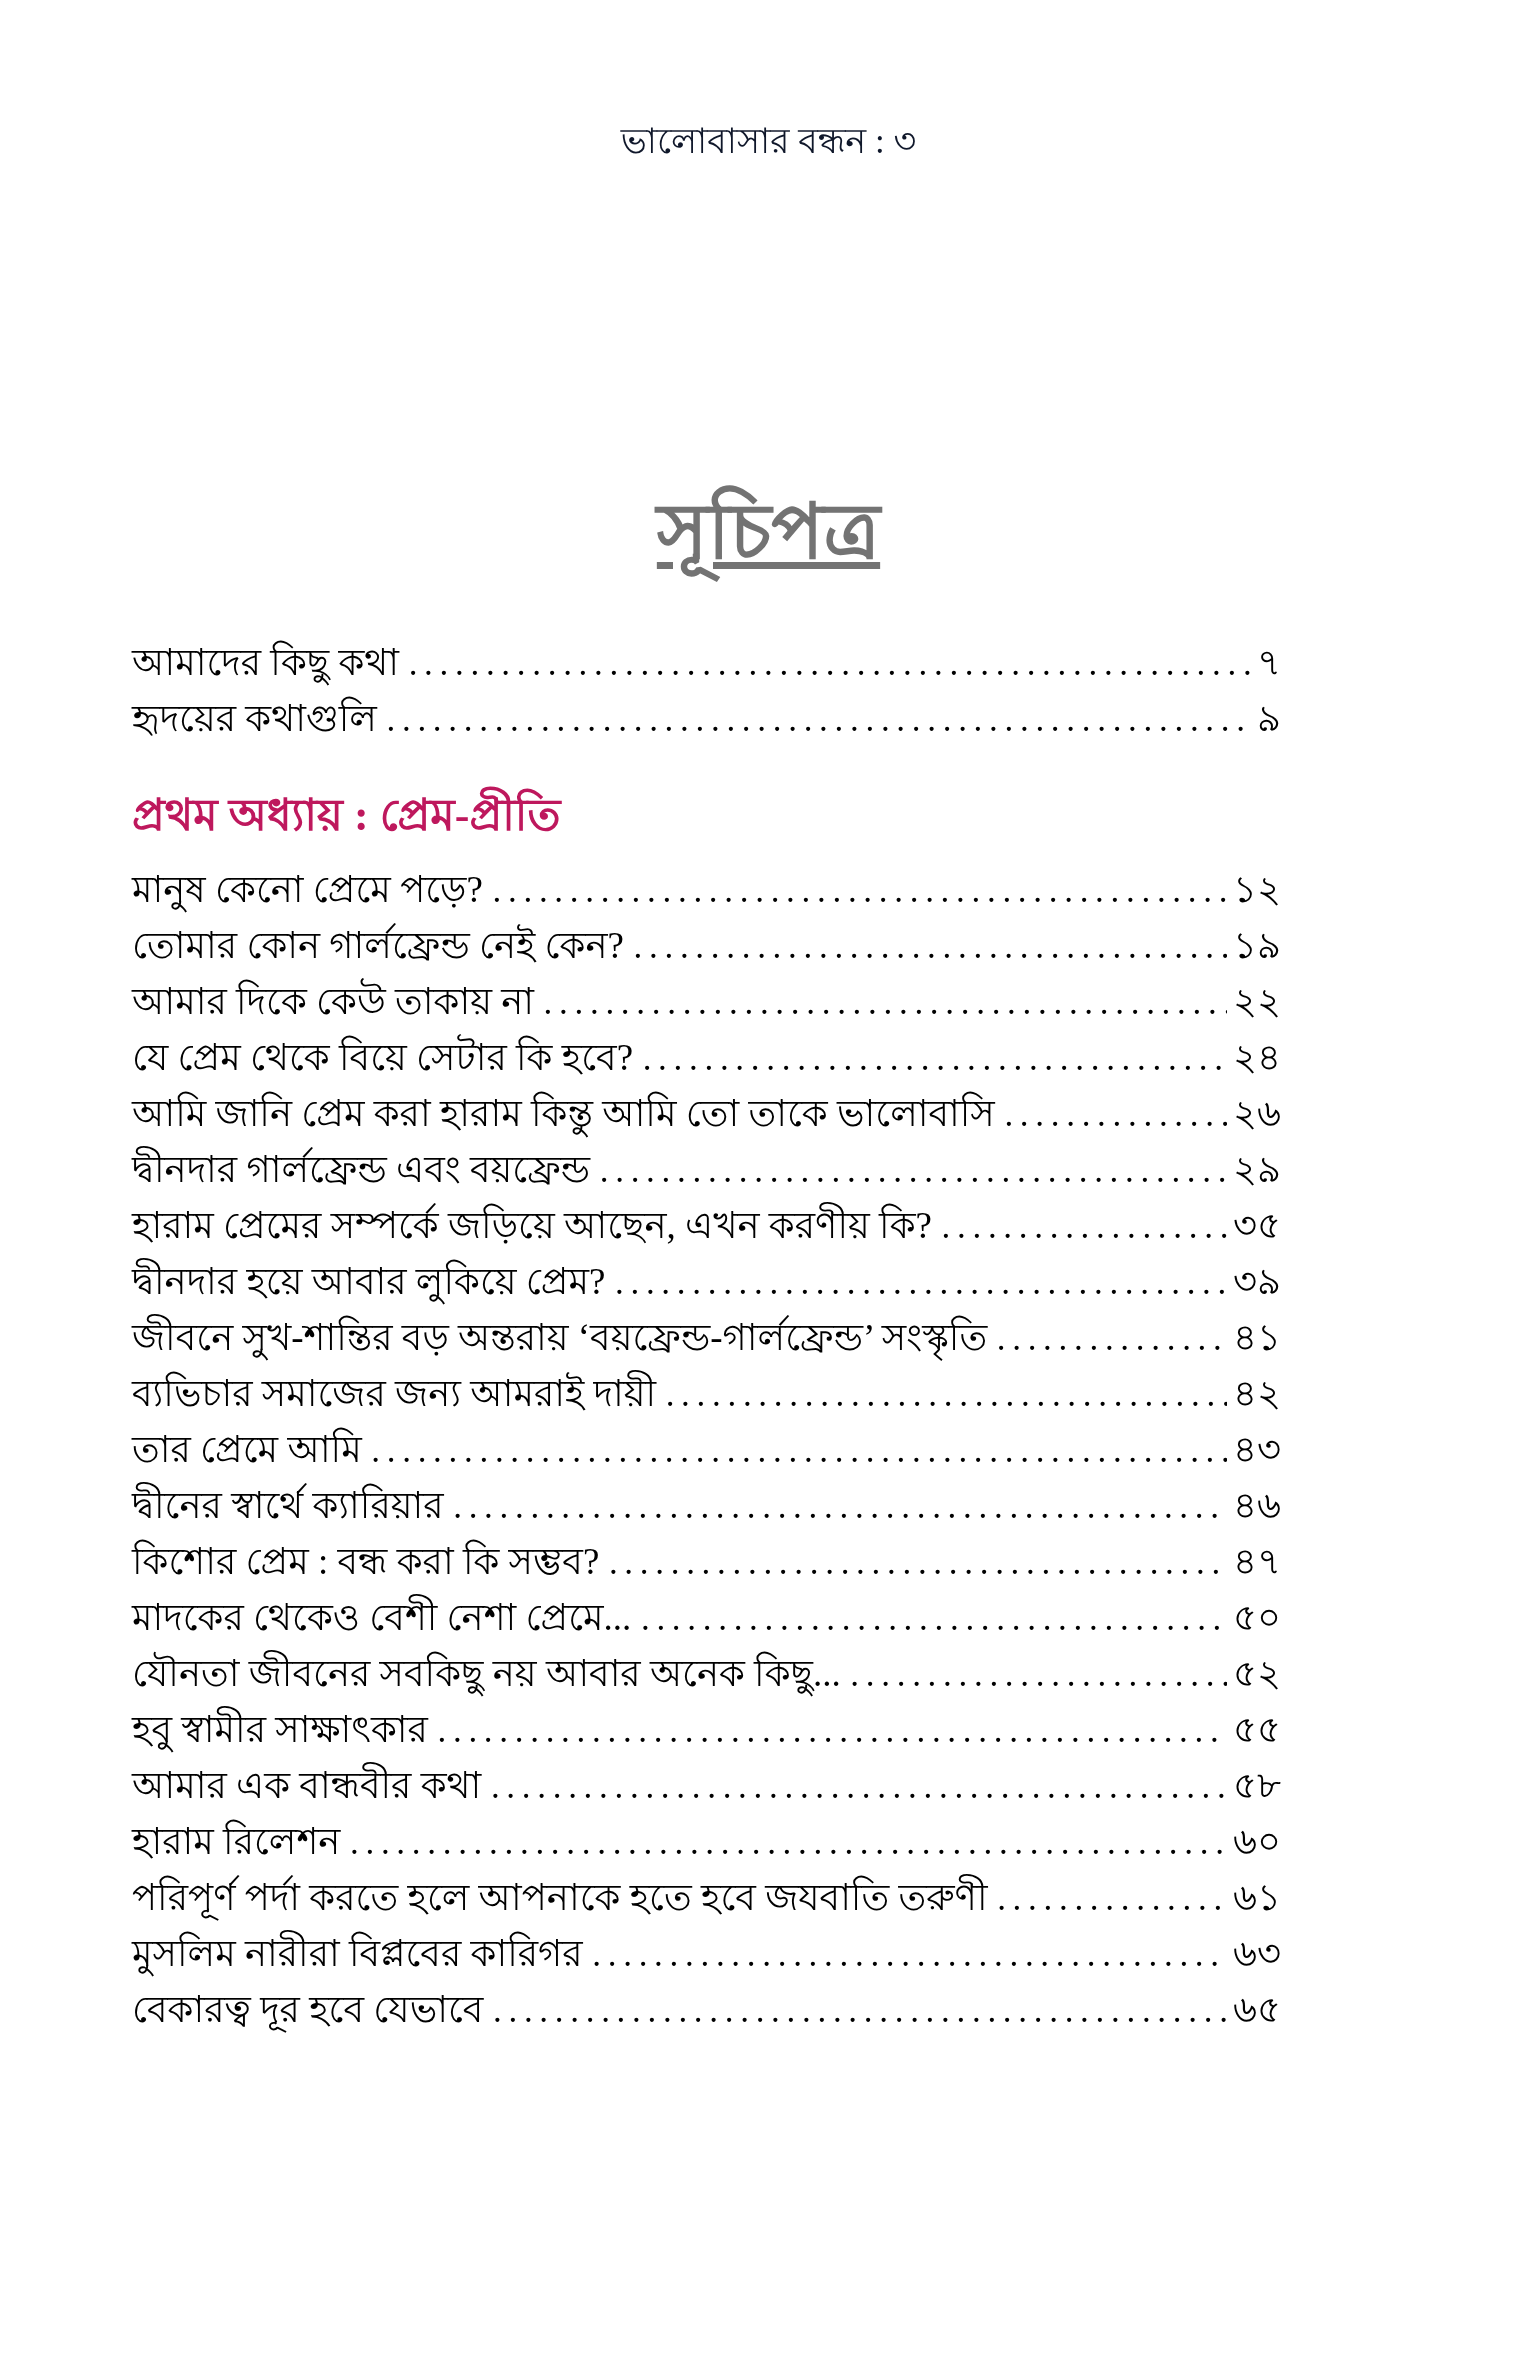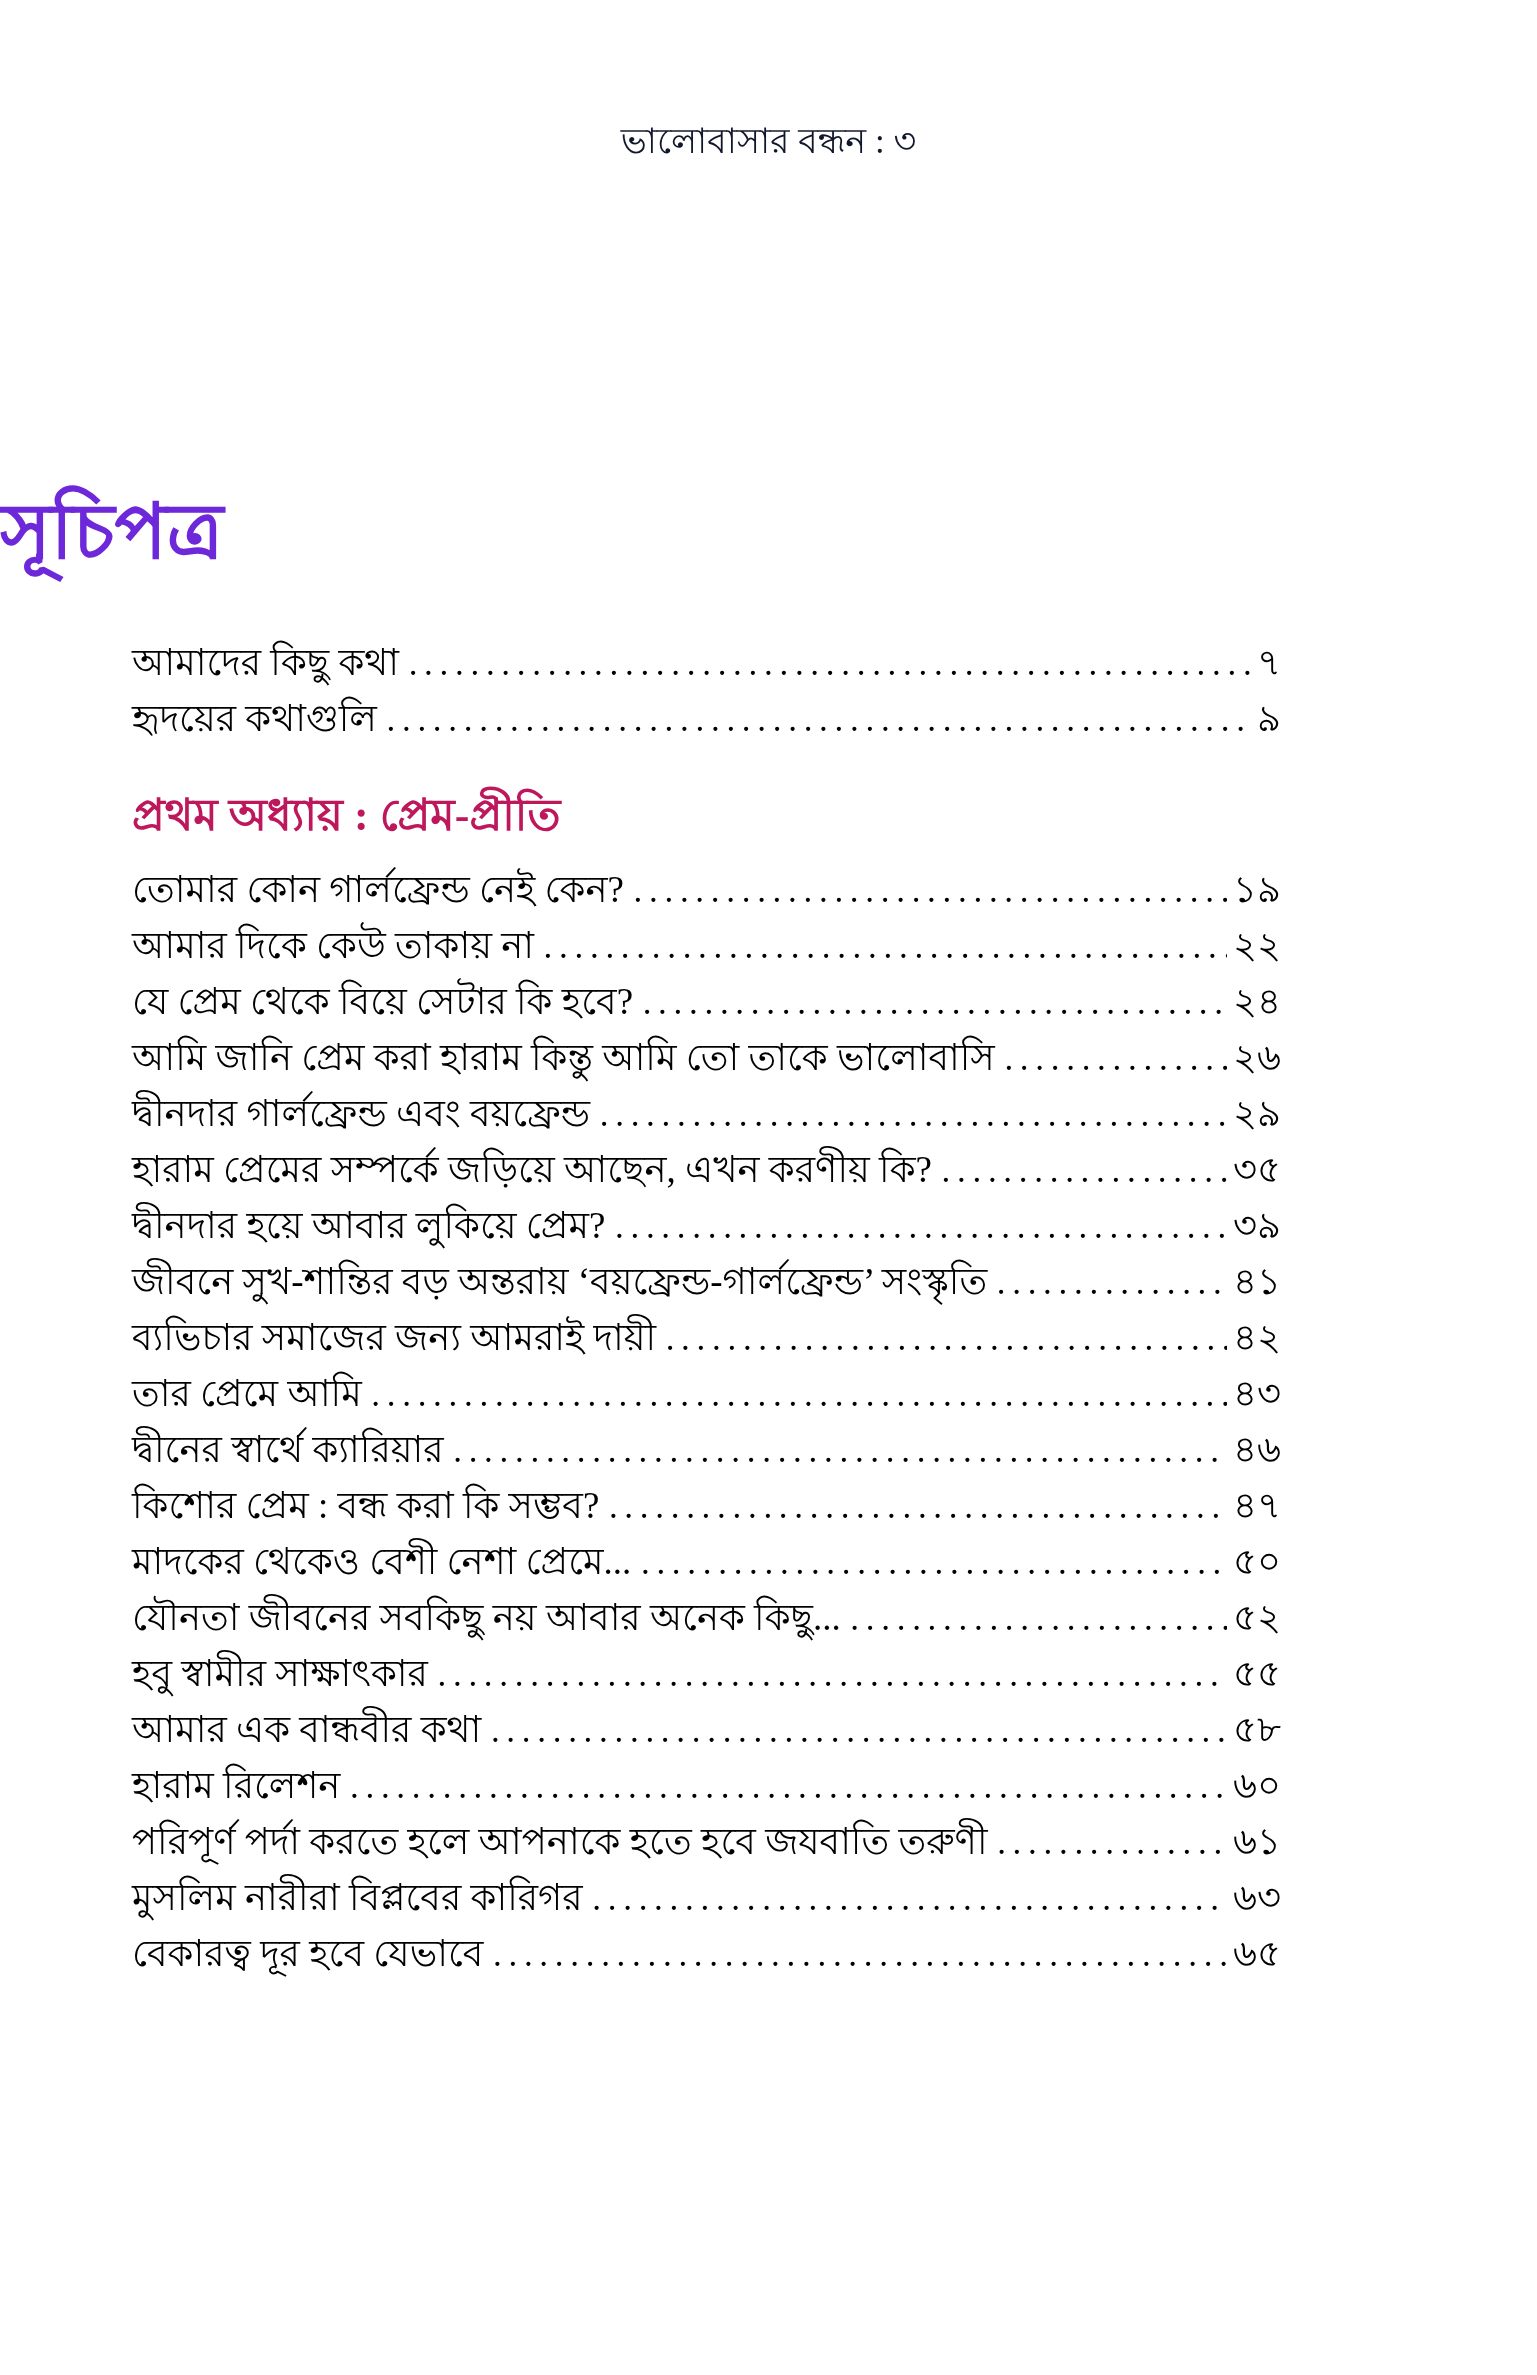--- a/index.html
+++ b/index.html
@@ -18,25 +18,26 @@
   }
   .running-header {
     padding-top: 121px;
     text-align: center;
     font-size: 35px;
     line-height: 1.2;
     color: #0f172a;
   }
   .toc-title {
     margin-top: 327px;
-    text-align: left;
+    text-align: center;
     font-size: 77px;
     font-weight: 700;
     line-height: 1.1;
-    color: #6d28d9;
+    color: #737373;
+    text-decoration: underline;
   }
   .toc-body {
     margin-left: 132px;
     width: 1149px;
     margin-top: 60px;
   }
   .toc-row {
     display: flex;
     align-items: baseline;
     font-size: 37px;
@@ -95,20 +96,25 @@
         <span class="entry-title">হৃদয়ের কথাগুলি</span>
         <span class="leader-dots"></span>
         <span class="entry-page">৯</span>
       </div>
     </div>
 
     <div class="section-heading">প্রথম অধ্যায় : প্রেম-প্রীতি</div>
 
     <div>
       <div class="toc-row">
+        <span class="entry-title">মানুষ কেনো প্রেমে পড়ে?</span>
+        <span class="leader-dots"></span>
+        <span class="entry-page">১২</span>
+      </div>
+      <div class="toc-row">
         <span class="entry-title">তোমার কোন গার্লফ্রেন্ড নেই কেন?</span>
         <span class="leader-dots"></span>
         <span class="entry-page">১৯</span>
       </div>
       <div class="toc-row">
         <span class="entry-title">আমার দিকে কেউ তাকায় না</span>
         <span class="leader-dots"></span>
         <span class="entry-page">২২</span>
       </div>
       <div class="toc-row">

